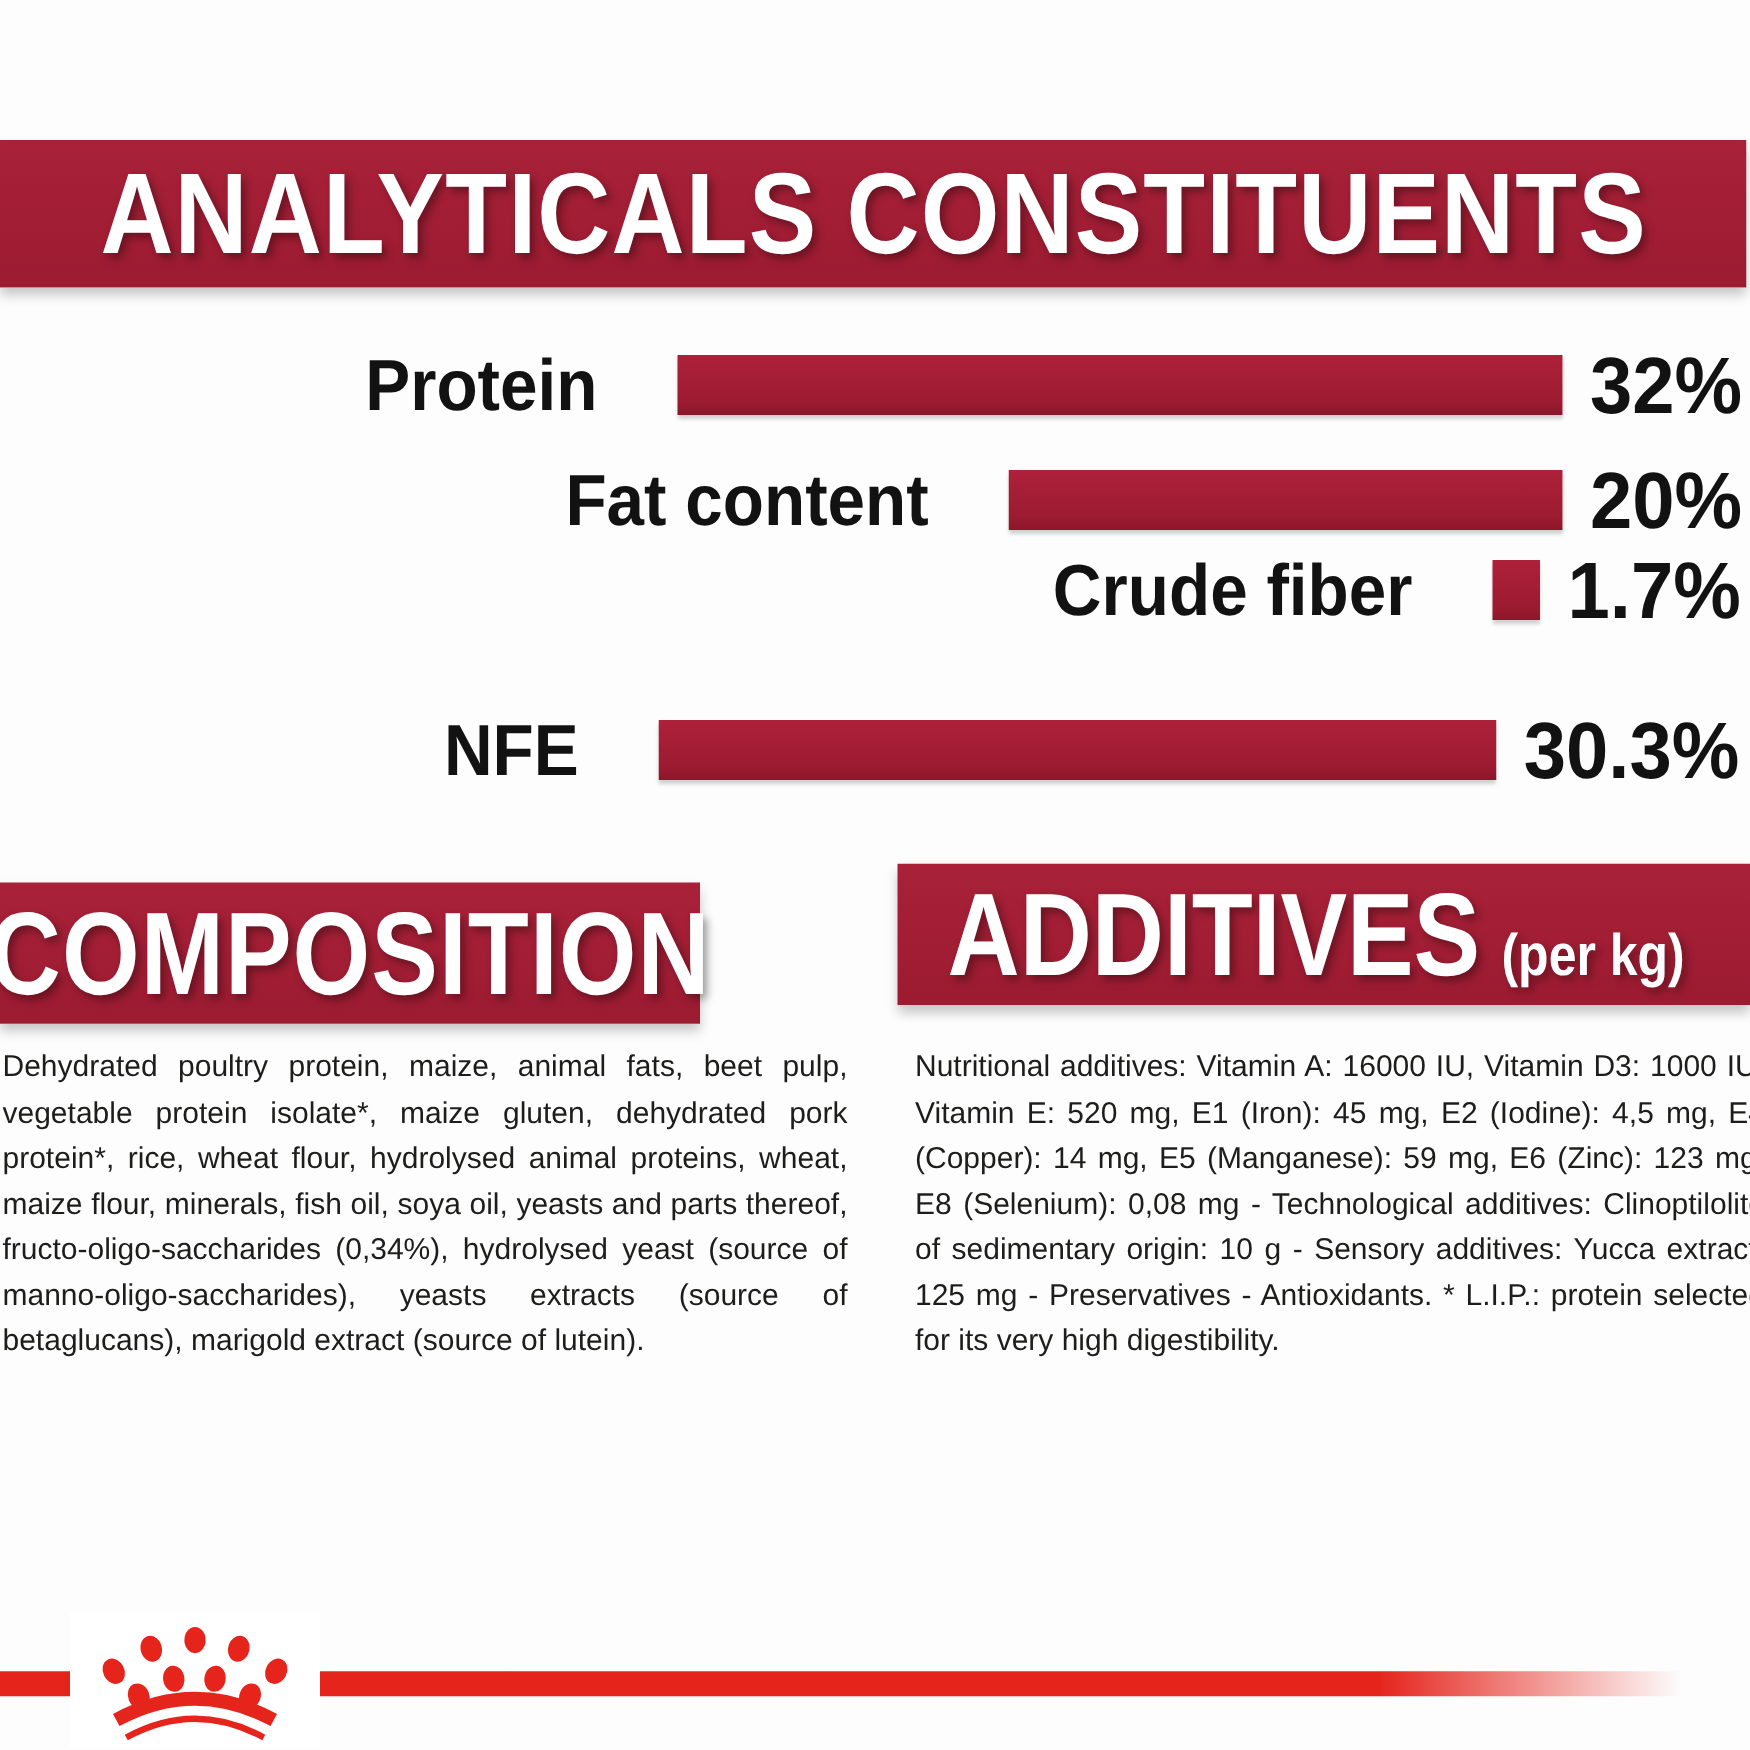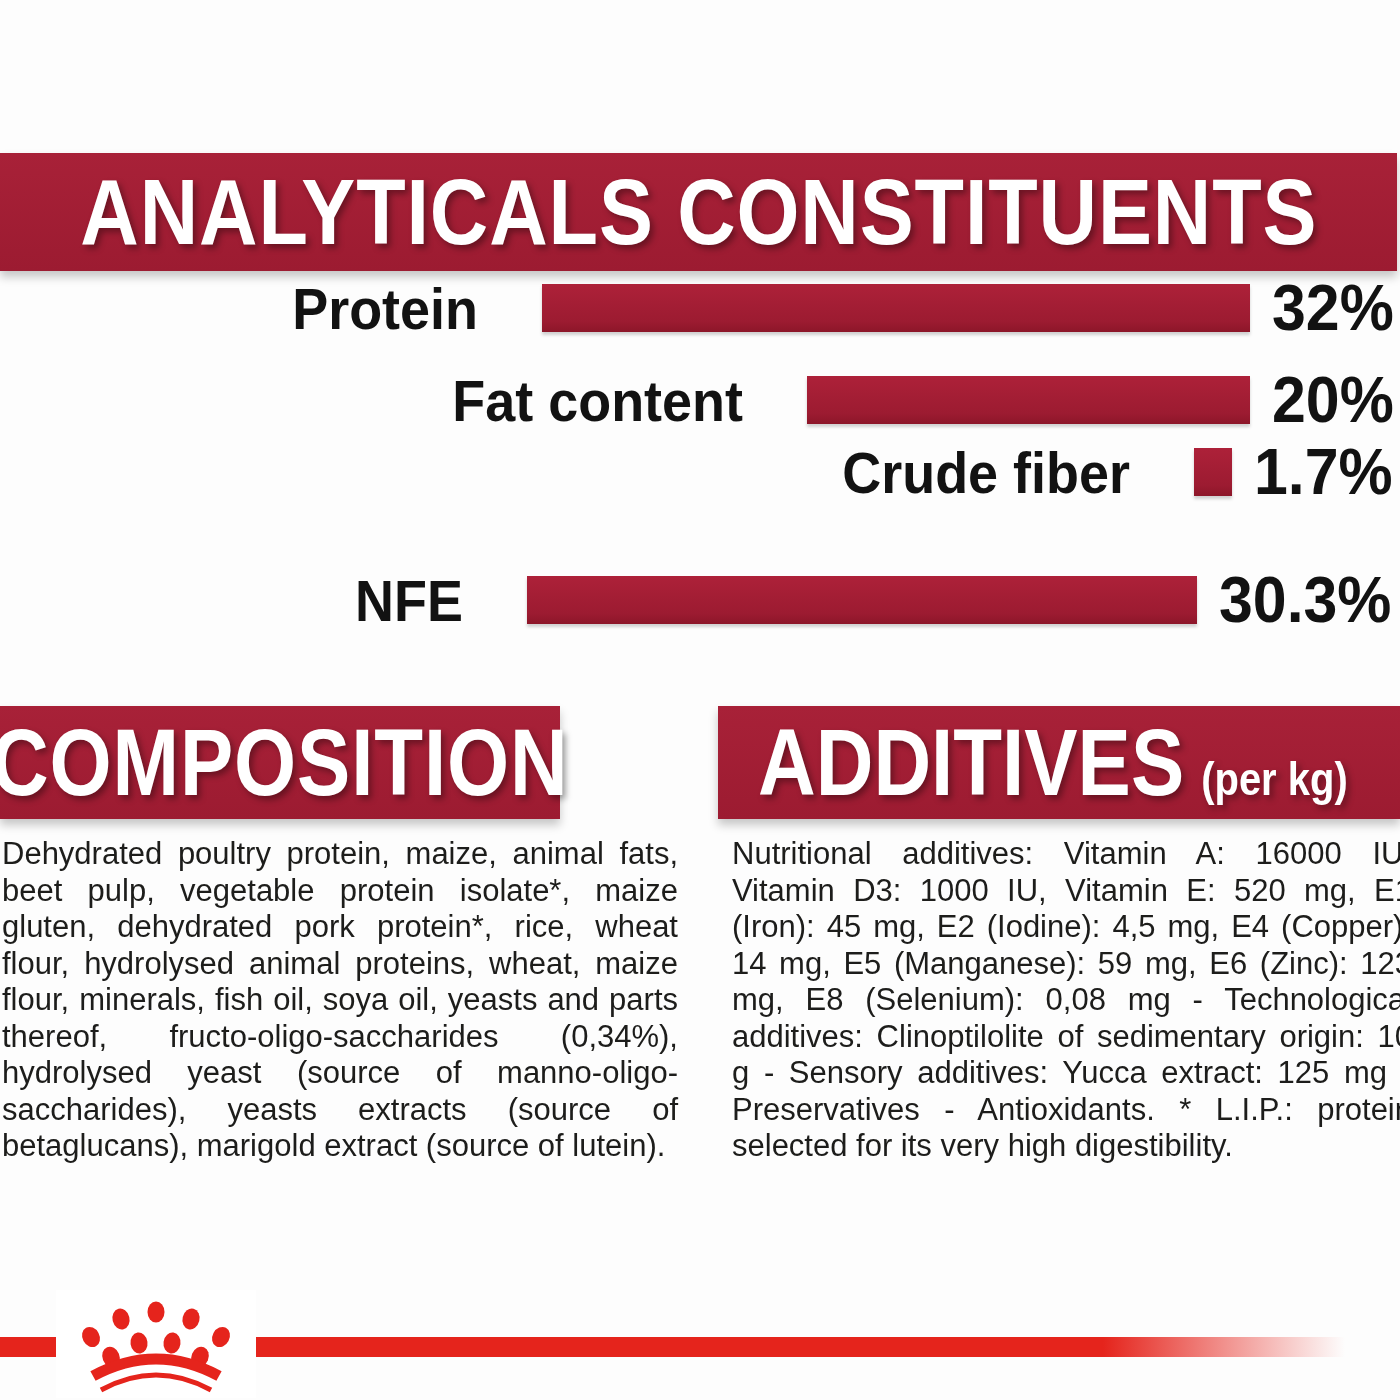--- a/index.html
+++ b/index.html
@@ -6,29 +6,29 @@
   .page{
     position:relative;width:1400px;height:1400px;overflow:hidden;
     background:#fdfdfd;font-family:"Liberation Sans",sans-serif;
   }
   
   .banner{
     position:absolute;background:linear-gradient(#a82138,#9c1b31);
     display:flex;align-items:center;justify-content:center;
     box-shadow:0 6px 9px rgba(0,0,0,.22);
   }
-  .banner-top{left:0;top:112px;width:1397px;height:118px;margin-top:41px;}
+  .banner-top{left:0;top:112px;width:1397px;height:118px;}
   .banner-title{
     color:#ffffff;font-weight:bold;letter-spacing:1px;white-space:nowrap;
     text-shadow:4px 4px 7px rgba(0,0,0,.35);
   }
   .condensed-xl{font-size:92px;transform:scaleX(.88);transform-origin:center;}
   .condensed-lg{font-size:94px;transform:scaleX(.85);transform-origin:center;}
   .banner-left{left:0;top:706px;width:560px;height:113px;}
-  .banner-right{left:718px;top:706px;width:682px;height:113px;justify-content:flex-start;padding-left:0;}
+  .banner-right{left:718px;top:691px;width:682px;height:113px;justify-content:flex-start;padding-left:0;}
   .banner-right-inner{
     display:flex;align-items:baseline;transform:scaleX(.85);transform-origin:left;
     margin-left:40px;white-space:nowrap;
   }
   .banner-right-inner .main{font-size:94px;}
   .banner-right-inner .sub{font-size:47px;margin-left:20px;}
   .banner-right-inner span{color:#fff;font-weight:bold;text-shadow:4px 4px 7px rgba(0,0,0,.35);}
   
   .chart-row{
     position:absolute;left:0;height:48px;display:flex;align-items:center;width:1400px;justify-content:flex-end;
@@ -42,21 +42,21 @@
     margin-left:64px;height:48px;flex:0 0 auto;
     background:linear-gradient(#ad2139,#9c1b31 78%,#8c1629);
     box-shadow:0 3px 3px rgba(0,0,0,.18);
   }
   .chart-value{
     margin-left:22px;font-size:64px;font-weight:bold;color:#121212;white-space:nowrap;
     transform:scaleX(.95);transform-origin:left;
   }
   
   .para{
-    position:absolute;font-size:31px;line-height:36.5px;color:#1d1d1b;
+    position:absolute;font-size:24px;line-height:36.5px;color:#1d1d1b;
     text-align:justify;letter-spacing:0;
   }
   .para-left{left:2px;top:836px;width:676px;}
   .para-right{left:718px;top:836px;width:680px;margin-left:14px;}
   
   .footer-stripe{
     position:absolute;left:0;top:1337px;width:1345px;height:20px;
     background:linear-gradient(to right,#e5241c 0%,#e5241c 82%,rgba(229,36,28,0) 100%);
   }
   .logo-patch{

